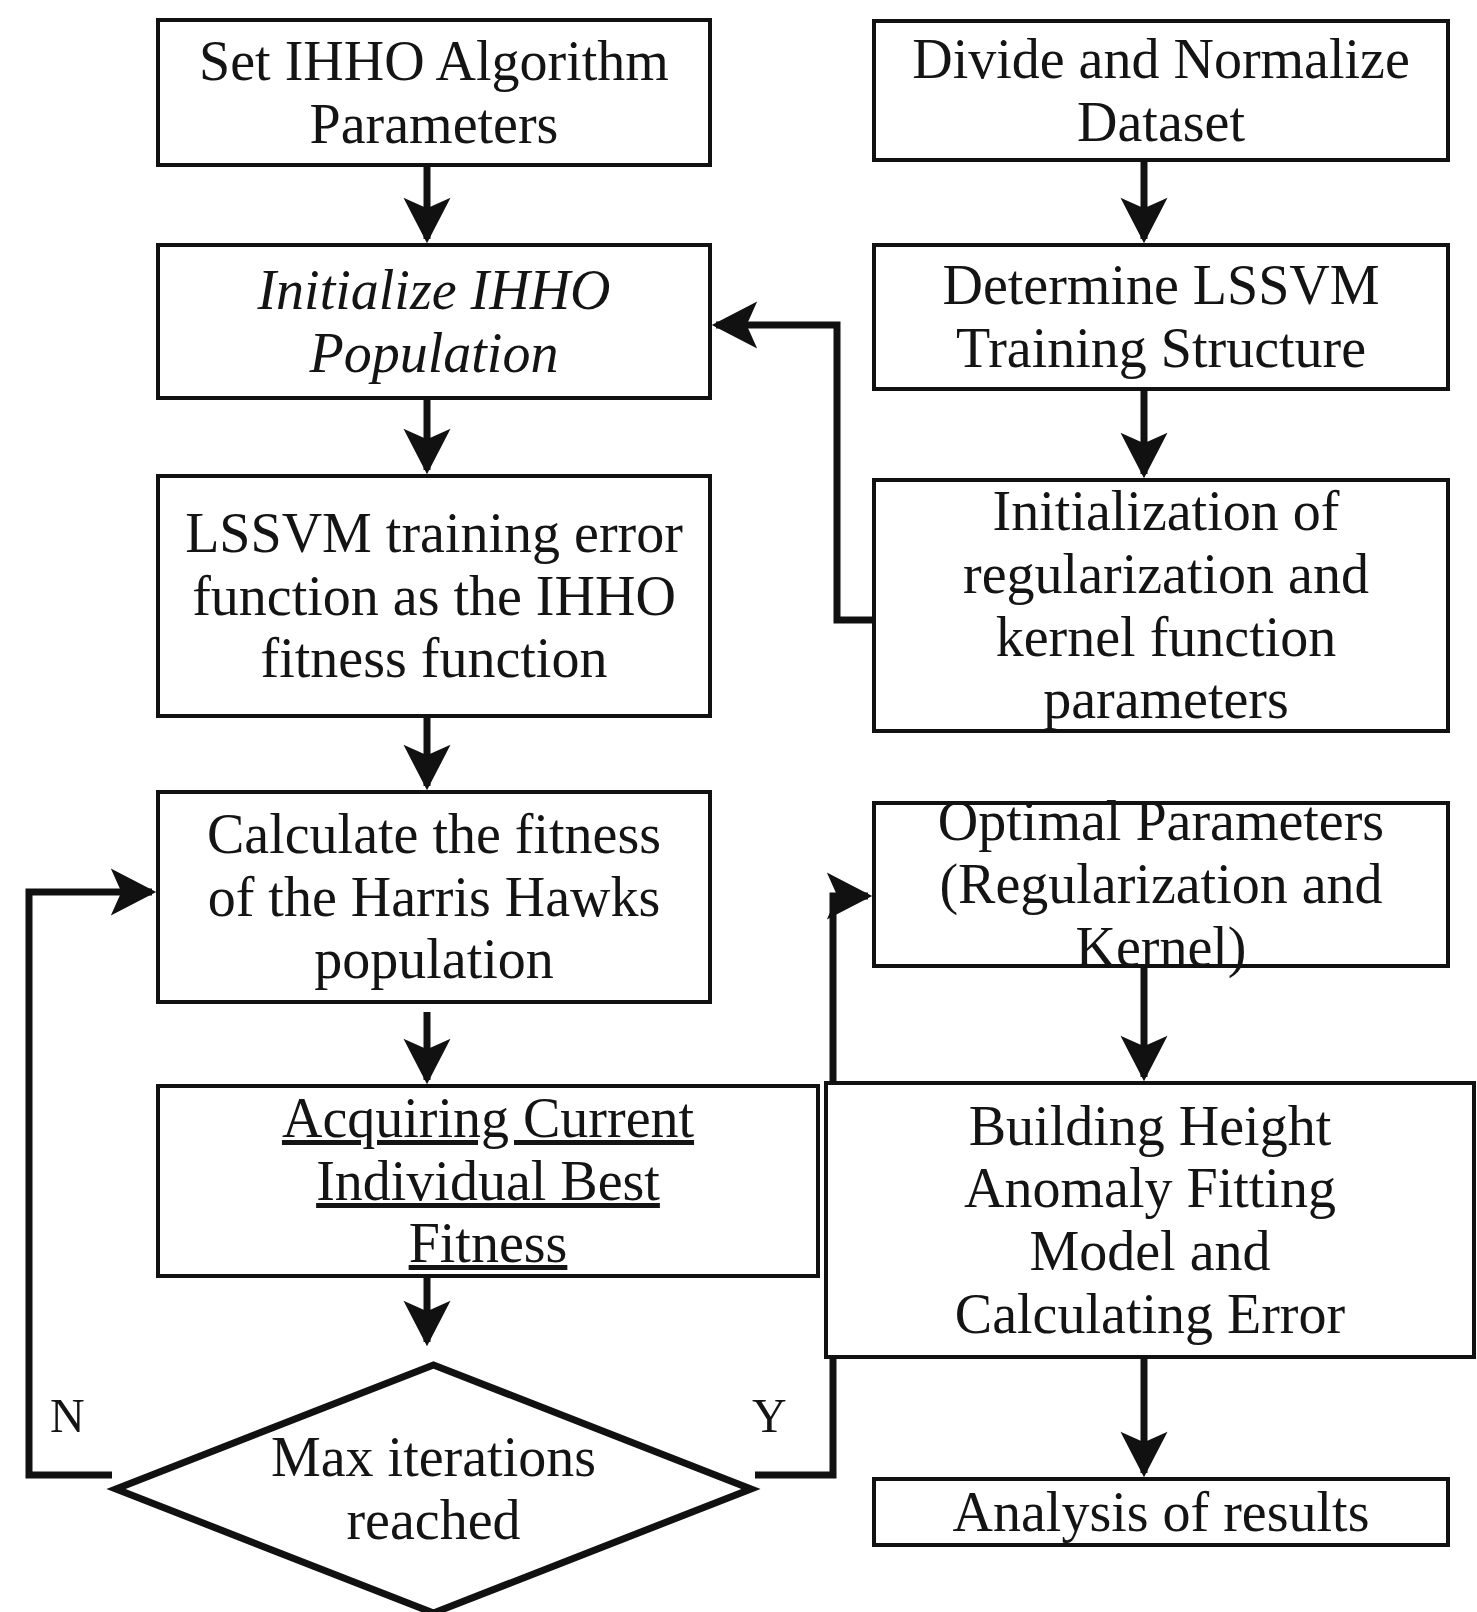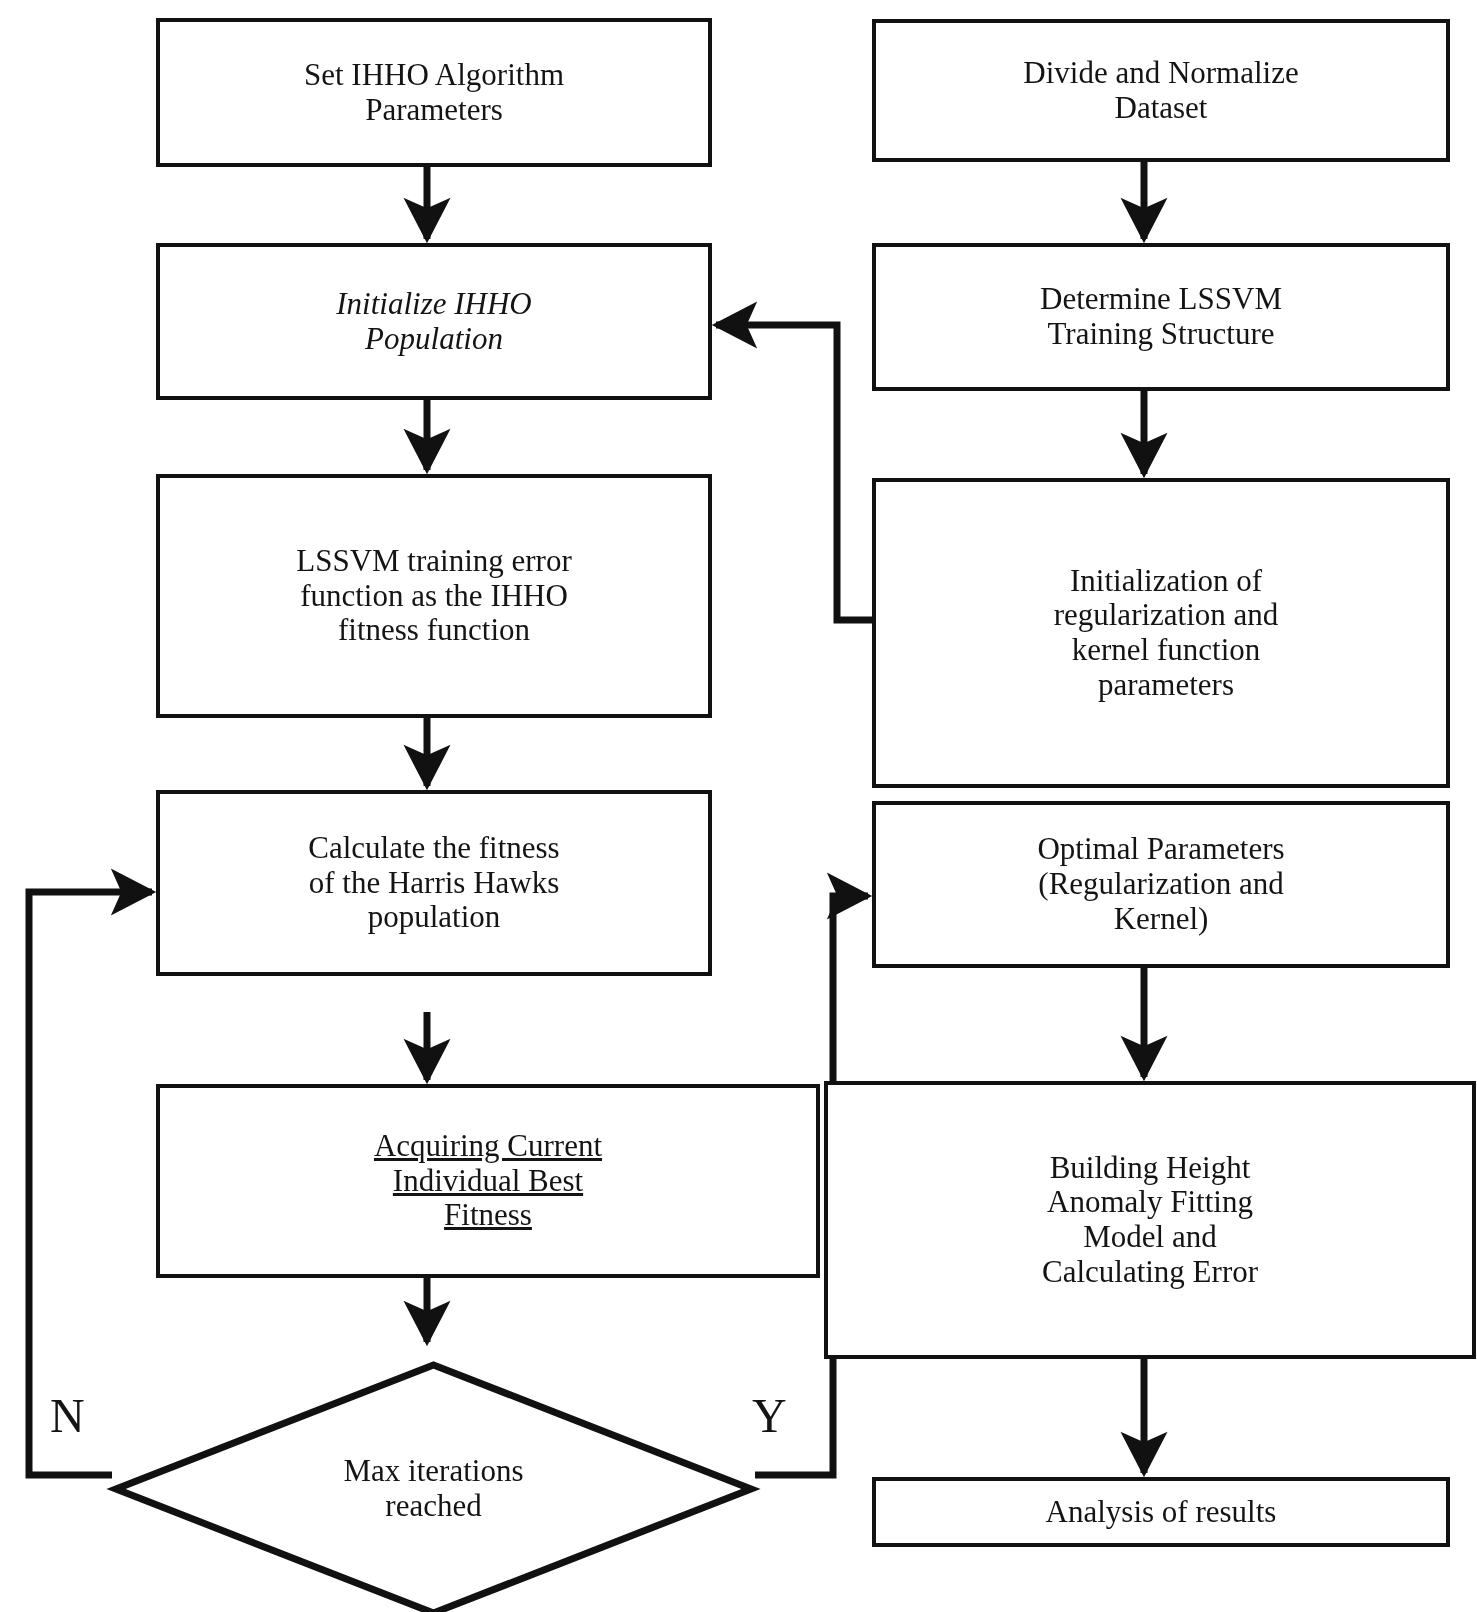--- a/index.html
+++ b/index.html
@@ -66,21 +66,21 @@
   }
   #wires {
     position: absolute;
     left: 0;
     top: 0;
     width: 1477px;
     height: 1612px;
     z-index: 1;
     pointer-events: none;
   }
-  .f46 { font-size: 31px; }
+  .f46 { font-size: 56px; }
   .f48 { font-size: 48px; }
 </style>
 </head>
 <body>
 
 <div id="canvas">
 
   <svg id="wires" viewBox="0 0 1477 1612" width="1477" height="1612" aria-hidden="true">
     <defs>
       <marker id="ah" viewBox="0 0 12 12" refX="10.4" refY="6" markerWidth="7.2" markerHeight="7.2" orient="auto-start-reverse">
@@ -117,21 +117,21 @@
     <span class="node-text">Initialize IHHO
 Population</span>
   </div>
 
   <div class="node f46" style="left:156px; top:474px; width:556px; height:244px;">
     <span class="node-text">LSSVM training error
 function as the IHHO
 fitness function</span>
   </div>
 
-  <div class="node f46" style="left:156px; top:790px; width:556px; height:186px;">
+  <div class="node f46" style="left:156px; top:790px; width:556px; height:214px;">
     <span class="node-text">Calculate the fitness
 of the Harris Hawks
 population</span>
   </div>
 
   <div class="node f46" style="left:156px; top:1084px; width:664px; height:194px;text-decoration:underline;">
     <span class="node-text">Acquiring Current
 Individual Best
 Fitness</span>
   </div>
@@ -151,21 +151,21 @@
   <div class="node f46" style="left:872px; top:19px; width:578px; height:143px;">
     <span class="node-text">Divide and Normalize
 Dataset</span>
   </div>
 
   <div class="node f46" style="left:872px; top:243px; width:578px; height:148px;">
     <span class="node-text">Determine LSSVM
 Training Structure</span>
   </div>
 
-  <div class="node f46" style="left:872px; top:478px; width:578px; height:310px;padding-left:20px;">
+  <div class="node f46" style="left:872px; top:478px; width:578px; height:255px;padding-left:20px;">
     <span class="node-text">Initialization of
 regularization and
 kernel function
 parameters</span>
   </div>
 
   <div class="node f46" style="left:872px; top:801px; width:578px; height:167px;">
     <span class="node-text">Optimal Parameters
 (Regularization and
 Kernel)</span>

